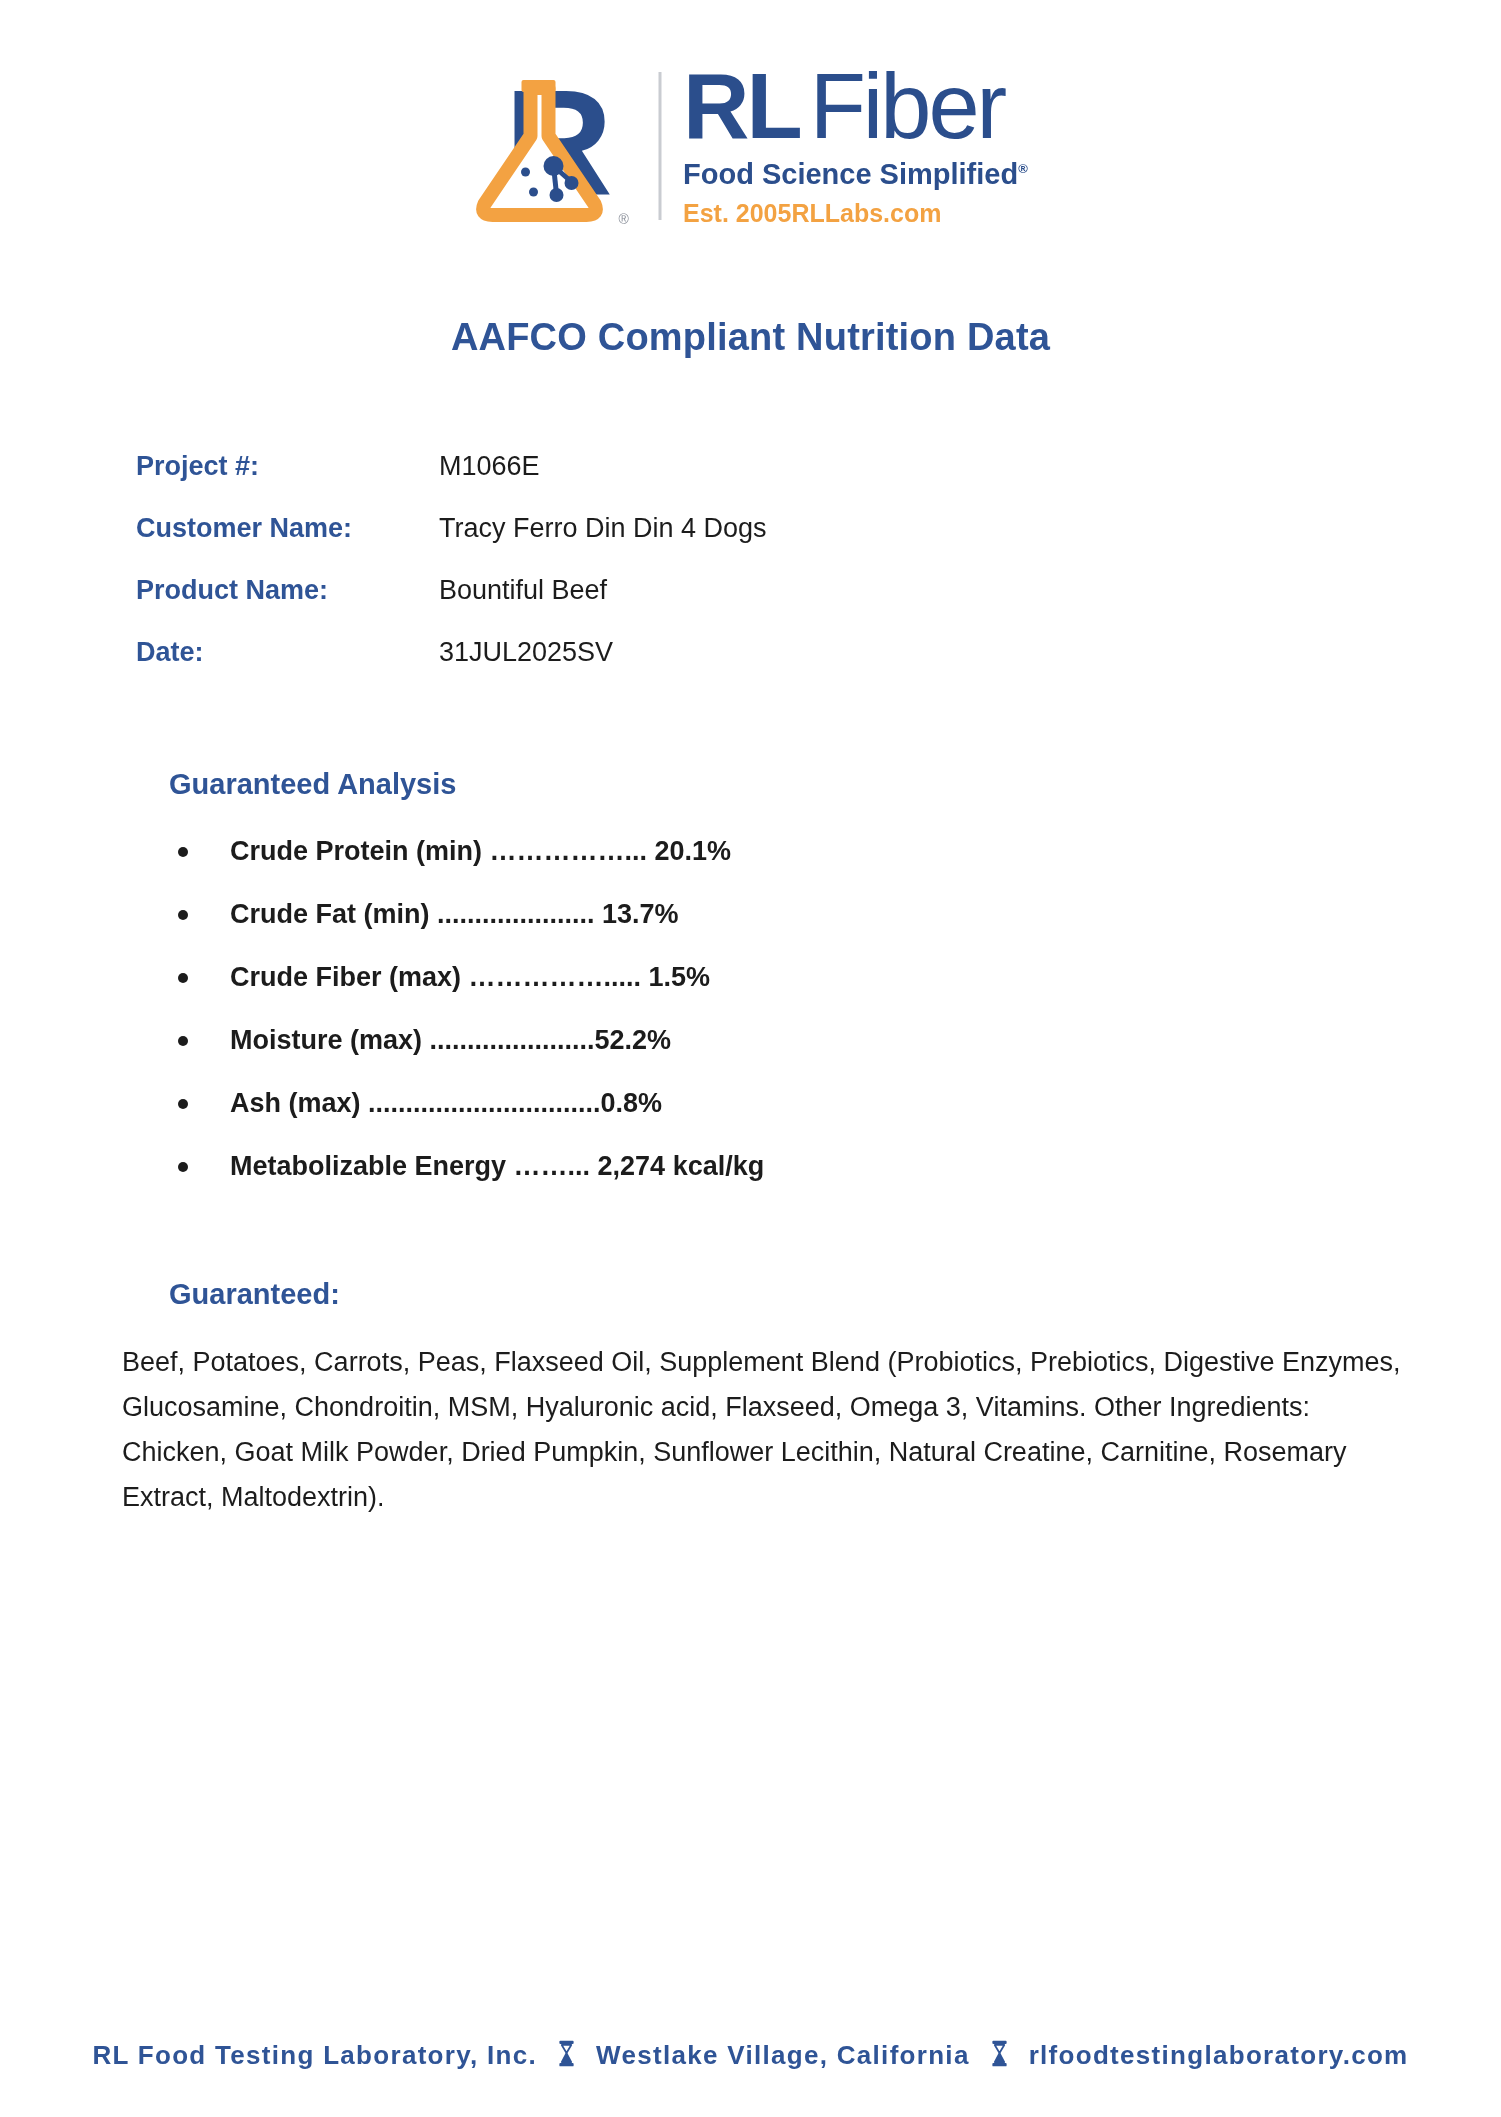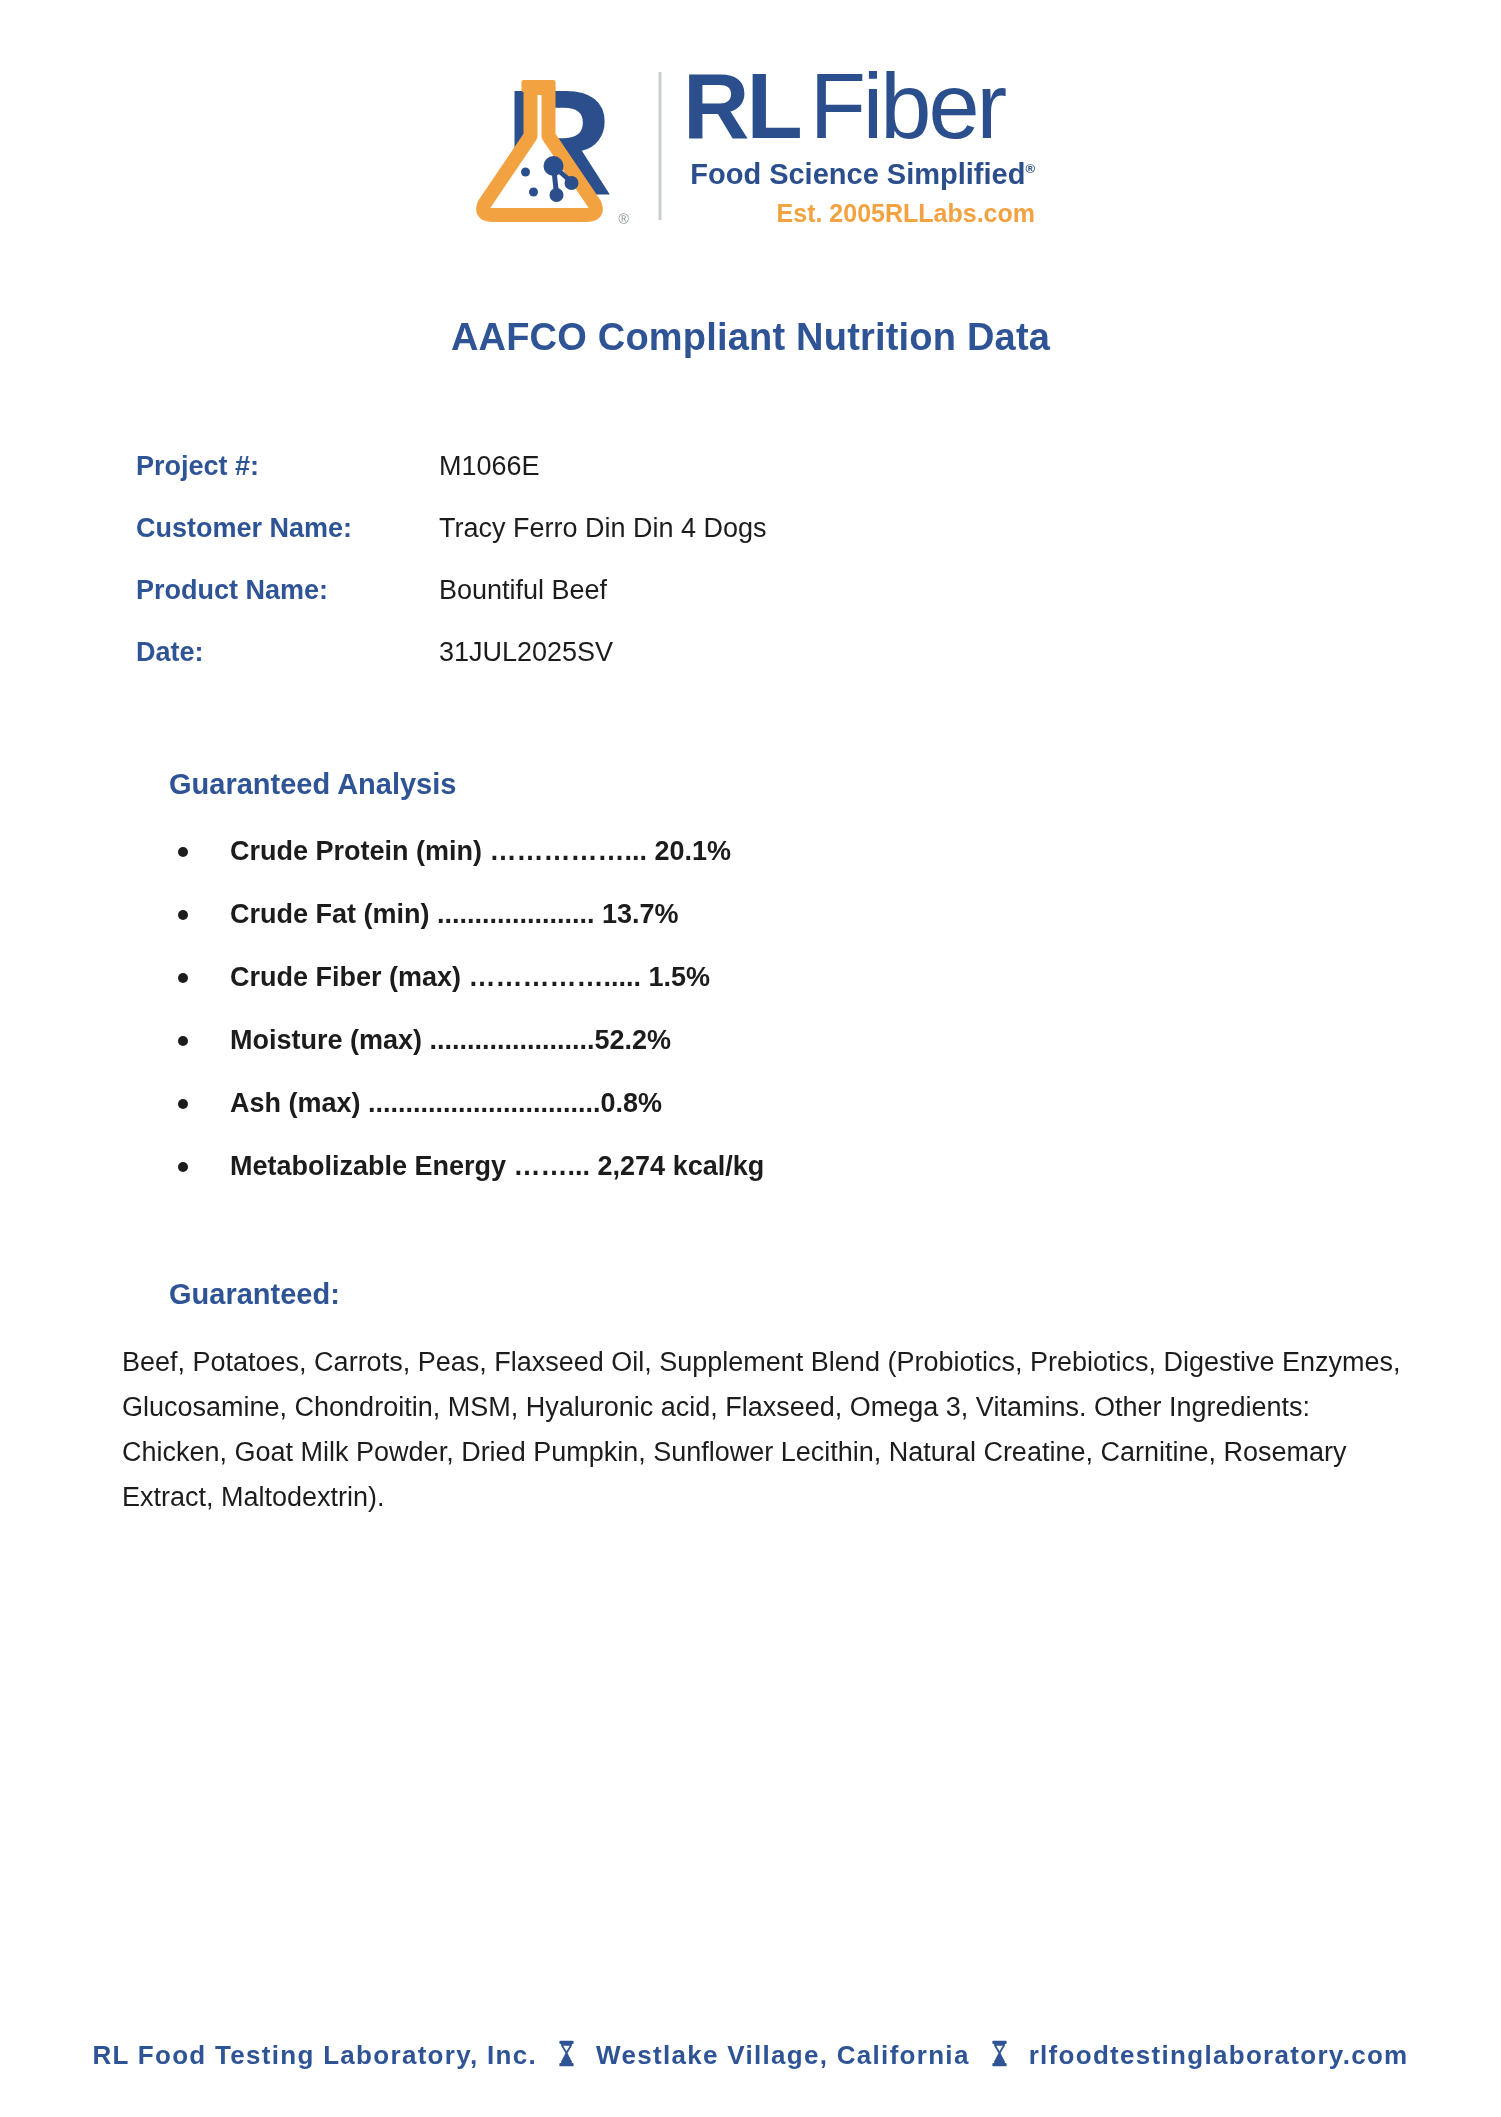--- a/index.html
+++ b/index.html
@@ -39,26 +39,25 @@
     white-space: nowrap;
   }
   .brand-bold { font-weight: 800; }
   .brand-light { font-weight: 400; margin-left: 10px; }
   .tagline {
     color: #2b4e8c;
     font-weight: 700;
     font-size: 29px;
     margin-top: 10px;
     white-space: nowrap;
-    text-align: right;
   }
   .tagline sup { font-size: 13px; vertical-align: super; }
   .est-line {
     display: flex;
-    justify-content: flex-end;
+    justify-content: flex-start;
     color: #f3a242;
     font-weight: 700;
     font-size: 25px;
     margin-top: 8px;
   }
 
   
   .doc-title {
     position: absolute;
     top: 316px;

